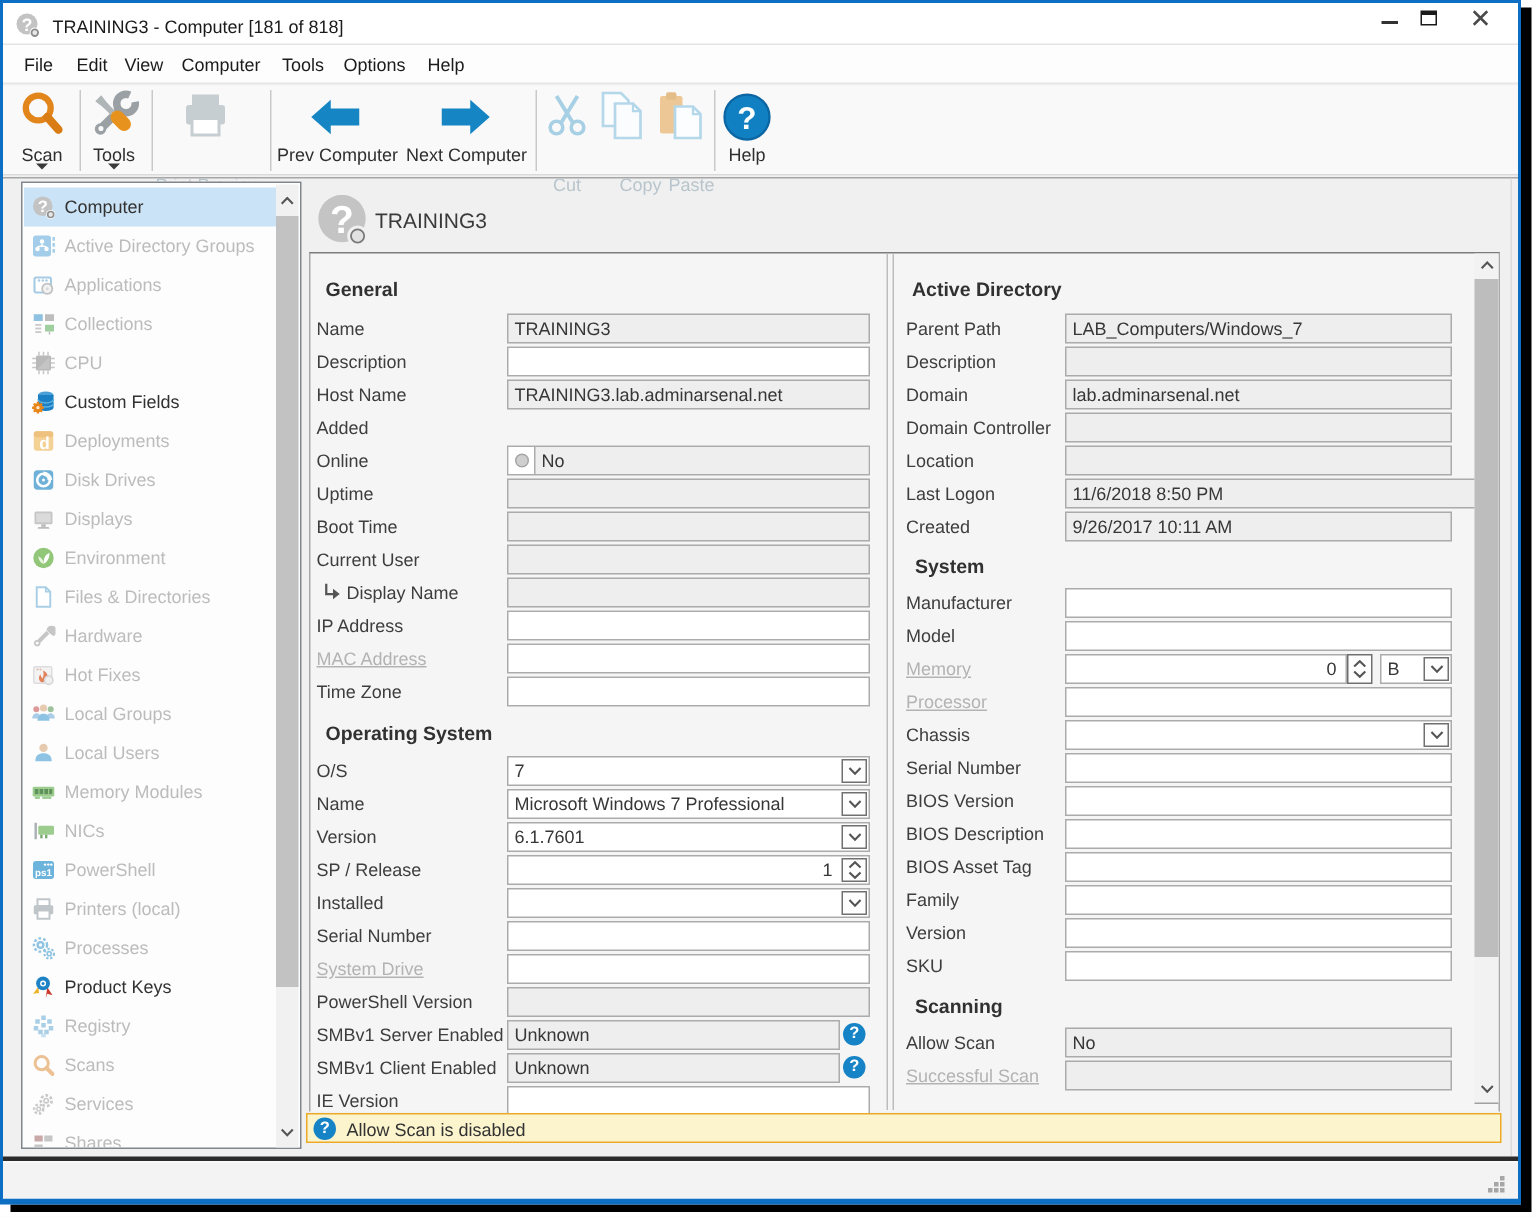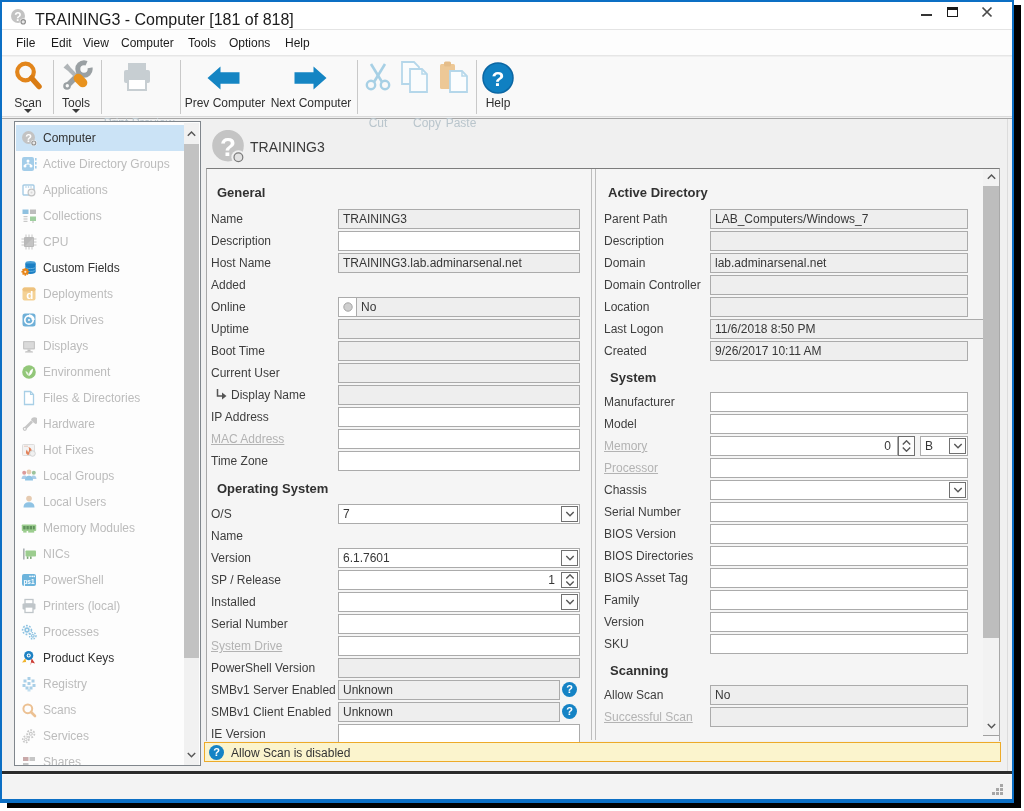--- a/index.html
+++ b/index.html
@@ -2,21 +2,21 @@
 <html><head><meta charset="utf-8"><title>TRAINING3 - Computer</title>
 <style>
 * { margin:0; padding:0; box-sizing:border-box; }
 html,body { width:1024px; height:811px; background:#ffffff; font-family:"Liberation Sans",sans-serif; }
 #stage { position:relative; width:1024px; height:811px; overflow:hidden; }
 .abs { position:absolute; }
 #shadow { position:absolute; left:7px; top:5px; width:1014px; height:803px; background:#000; }
 #win { position:absolute; left:0; top:0; width:1014px; height:803px; background:#f0f0f0; border:2px solid #0c6fc4; border-bottom-width:4px; }
 
 #titlebar { position:absolute; left:2px; top:2px; width:1010px; height:28px; background:#ffffff; border-bottom:1px solid #e4e4e4; }
-#title-text { position:absolute; left:33px; top:9px; font-size:16px; color:#1b1b1b; }
+#title-text { position:absolute; left:33px; top:9px; font-size:12px; color:#1b1b1b; }
 
 #menubar { position:absolute; left:2px; top:30px; width:1010px; height:26px; background:#fdfdfd; border-bottom:1px solid #e6e6e6; }
 .mi { position:absolute; top:6px; font-size:12px; color:#1b1b1b; }
 
 #toolbar { position:absolute; left:2px; top:57px; width:1010px; height:60px; background:#f9f9f9; border-bottom:1px solid #dadada; }
 #toolline { position:absolute; left:2px; top:118px; width:1010px; height:1px; background:#a6a6a6; }
 .tsep { position:absolute; top:60px; width:1px; height:54px; background:#c9c9c9; }
 .tlabel { position:absolute; top:96px; font-size:12px; color:#2f2f2f; text-align:center; }
 .tdis { color:#b9c5cc;margin-top:20px; }
 .caret { position:absolute; width:0; height:0; border-left:4px solid transparent; border-right:4px solid transparent; border-top:4px solid #3a3a3a; }
@@ -463,20 +463,25 @@
 <div class="lbl" style="left:211px;top:454px">Time Zone</div>
     <div class="inp" style="left:338px;top:451px;width:242px"></div>
 <div class="hd" style="left:217px;top:481px">Operating System</div>
 <div class="lbl" style="left:211px;top:507px">O/S</div>
 <div class="inp" style="left:338px;top:504px;width:242px">7<div class="dbtn">
         <svg width="9" height="6" viewBox="0 0 9 6">
           <path d="M0.8 1 L4.5 4.8 L8.2 1" class="chev"></path>
         </svg>
       </div></div>
 <div class="lbl" style="left:211px;top:529px">Name</div>
+<div class="inp" style="left:338px;top:526px;width:242px">Microsoft Windows 7 Professional<div class="dbtn">
+        <svg width="9" height="6" viewBox="0 0 9 6">
+          <path d="M0.8 1 L4.5 4.8 L8.2 1" class="chev"></path>
+        </svg>
+      </div></div>
 <div class="lbl" style="left:211px;top:551px">Version</div>
 <div class="inp" style="left:338px;top:548px;width:242px">6.1.7601<div class="dbtn">
         <svg width="9" height="6" viewBox="0 0 9 6">
           <path d="M0.8 1 L4.5 4.8 L8.2 1" class="chev"></path>
         </svg>
       </div></div>
 <div class="lbl" style="left:211px;top:573px">SP / Release</div>
 <div class="inp" style="left:338px;top:570px;width:242px;text-align:right;padding-right:24px">1<div class="dbtn">
         <svg width="9" height="12" viewBox="0 0 9 12">
           <path d="M0.8 4.4 L4.5 0.8 L8.2 4.4" class="chev"></path>
@@ -545,21 +550,21 @@
       <div class="dbtn">
         <svg width="9" height="6" viewBox="0 0 9 6">
           <path d="M0.8 1 L4.5 4.8 L8.2 1" class="chev"></path>
         </svg>
       </div>
     </div>
 <div class="lbl" style="left:604px;top:505px">Serial Number</div>
     <div class="inp" style="left:710px;top:502px;width:258px"></div>
 <div class="lbl" style="left:604px;top:527px">BIOS Version</div>
     <div class="inp" style="left:710px;top:524px;width:258px"></div>
-<div class="lbl" style="left:604px;top:549px">BIOS Directories</div>
+<div class="lbl" style="left:604px;top:549px">BIOS Description</div>
     <div class="inp" style="left:710px;top:546px;width:258px"></div>
 <div class="lbl" style="left:604px;top:571px">BIOS Asset Tag</div>
     <div class="inp" style="left:710px;top:568px;width:258px"></div>
 <div class="lbl" style="left:604px;top:593px">Family</div>
     <div class="inp" style="left:710px;top:590px;width:258px"></div>
 <div class="lbl" style="left:604px;top:615px">Version</div>
     <div class="inp" style="left:710px;top:612px;width:258px"></div>
 <div class="lbl" style="left:604px;top:637px">SKU</div>
     <div class="inp" style="left:710px;top:634px;width:258px"></div>
 <div class="hd" style="left:610px;top:663px">Scanning</div>

